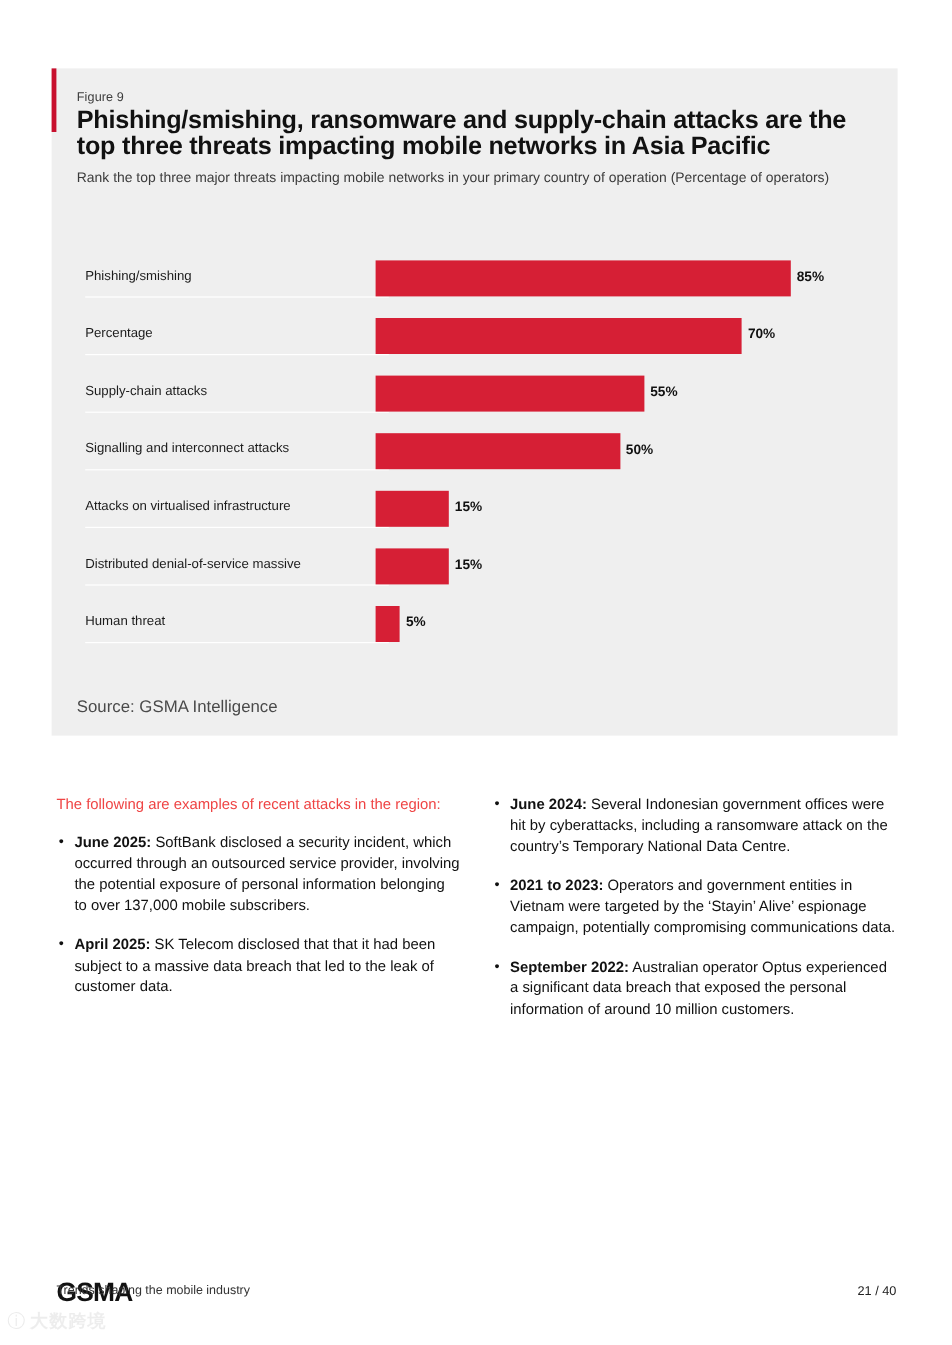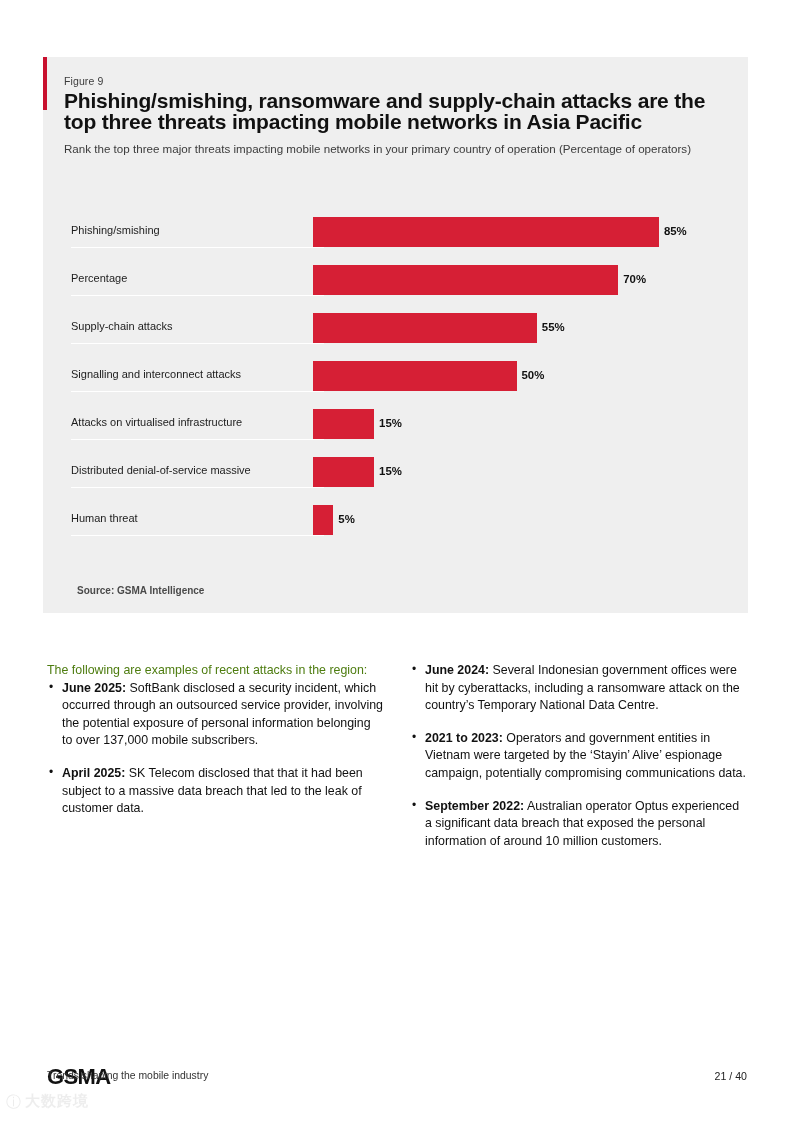--- a/index.html
+++ b/index.html
@@ -57,25 +57,24 @@
     position: absolute;
     left: 21px;
     top: 83px;
     width: 640px;
     font-size: 11.6px;
     line-height: 17px;
     color: #3b3b3b;
   }
   .figure-source {
     position: absolute;
-    left: 34px;
+    left: 21px;
     bottom: 17px;
-    font-size: 10px;
+    font-size: 14px;
     color: #4a4a4a;
-    font-weight: bold;
   }
 
   
   .chart {
     position: absolute;
     left: 28px;
     top: 159px;
     width: 660px;
   }
   .chart-row {
@@ -132,22 +131,22 @@
   }
   .col {
     width: 337px;
   }
   .col.right {
     width: 337px;
   }
   .intro-text {
     font-size: 12.4px;
     line-height: 17.6px;
-    color: #4d7c0f;
-    margin: 0 0 0 0;
+    color: #ef4444;
+    margin: 0 0 14px 0;
   }
   ul.bullets {
     list-style: none;
     margin: 0;
     padding: 0;
   }
   ul.bullets li {
     position: relative;
     padding-left: 15px;
     margin-bottom: 15px;

